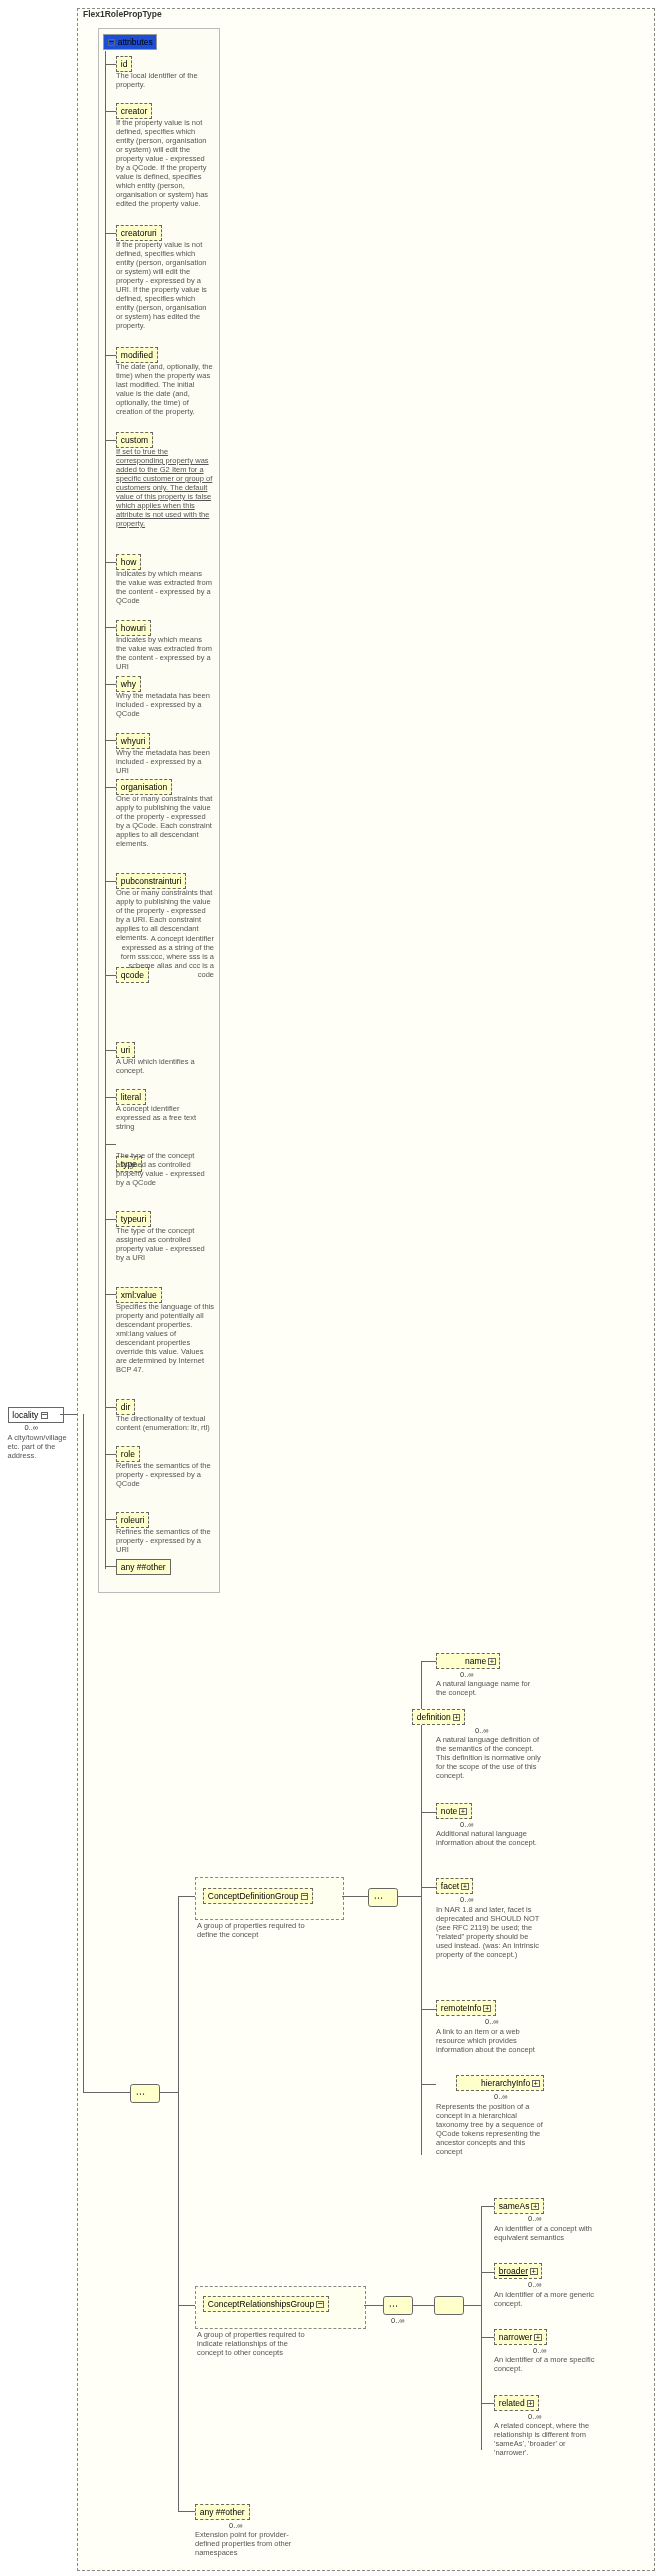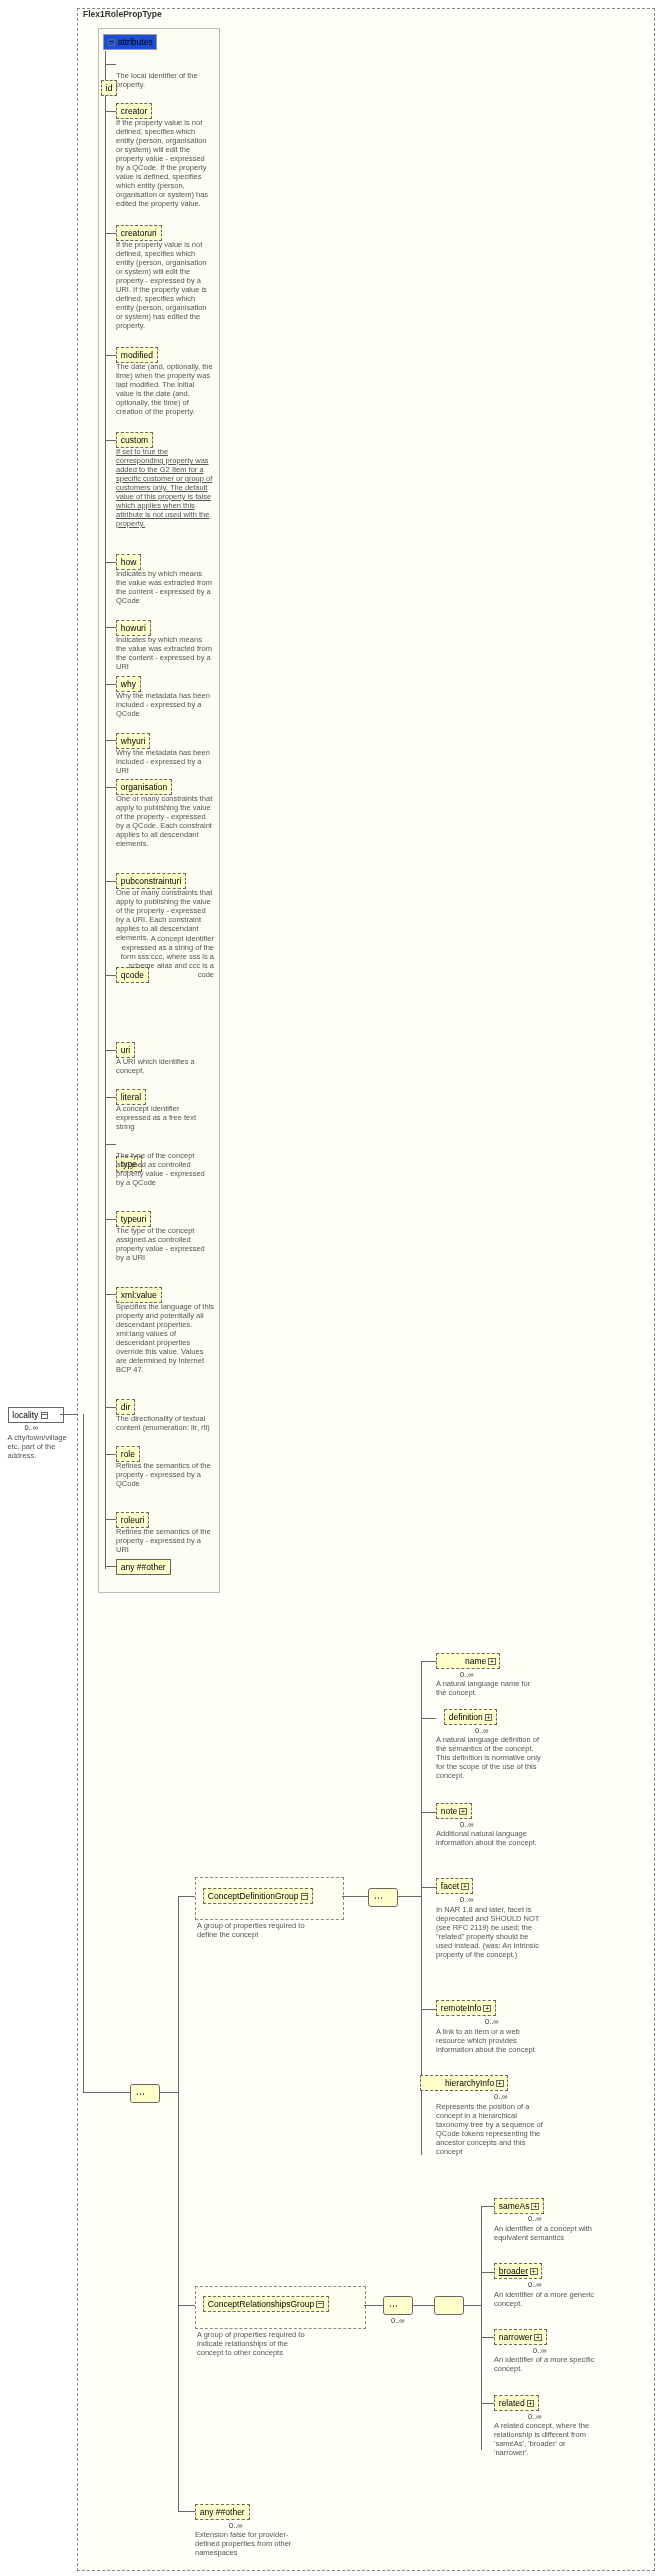--- a/index.html
+++ b/index.html
@@ -87,21 +87,21 @@
 
 <div class="outer-box" style="left:98px; top:28px; width:120px; height:1563px; border-style:solid; border-color:#bbb; background:#fdfdf4;"></div>
 <div class="attrs-box" style="left:103px; top:34px;">
   <span class="minus">−</span>
   <span>attributes</span>
 </div>
 
 <div class="conn conn-v" style="left:105px; top:51px; height:1518px;"></div>
 
 <div class="conn conn-h" style="left:105px; top:64px; width:11.3px;"></div>
-<div class="node dashed yellow" style="left:101px; top:56px;margin-top:24px;"><span>id</span></div>
+<div class="node dashed yellow" style="left:116px; top:56px;"><span>id</span></div>
 <div class="label" style="left:116px; top:71px; width:94px;">The local identifier of the property.</div>
 
 <div class="conn conn-h" style="left:105px; top:111px; width:11.3px;"></div>
 <div class="node dashed yellow" style="left:116px; top:103px;"><span>creator</span></div>
 <div class="label" style="left:116px; top:118px; width:98px;">If the property value is not defined, specifies which entity (person, organisation or system) will edit the property value - expressed by a QCode. If the property value is defined, specifies which entity (person, organisation or system) has edited the property value.</div>
 
 <div class="conn conn-h" style="left:105px; top:233px; width:11.3px;"></div>
 <div class="node dashed yellow" style="left:116px; top:225px;"><span>creatoruri</span></div>
 <div class="label" style="left:116px; top:240px; width:98px;">If the property value is not defined, specifies which entity (person, organisation or system) will edit the property - expressed by a URI. If the property value is defined, specifies which entity (person, organisation or system) has edited the property.</div>
 
@@ -201,41 +201,41 @@
   </div>
 <div class="conn conn-h" style="left:398px; top:1896px; width:22.5px;"></div>
 <div class="conn conn-v" style="left:421px; top:1661px; height:494px;"></div>
 
 <div class="conn conn-h" style="left:421px; top:1661px; width:15px;"></div>
 <div class="node dashed yellow" style="left:436px; top:1653px;padding-left:28px;"><span>name</span><span class="plus">+</span></div>
 <div class="card" style="left:460px; top:1670px;">0..∞</div>
 <div class="label" style="left:436px; top:1679px; width:103px;">A natural language name for the concept.</div>
 
 <div class="conn conn-h" style="left:421px; top:1718px; width:15px;"></div>
-<div class="node dashed yellow" style="left:444px; top:1709px;"><span>definition</span><span class="plus">+</span></div>
+<div class="node dashed yellow" style="left:412px; top:1709px;"><span>definition</span><span class="plus">+</span></div>
 <div class="card" style="left:475px; top:1726px;">0..∞</div>
 <div class="label" style="left:436px; top:1735px; width:105px;">A natural language definition of the semantics of the concept. This definition is normative only for the scope of the use of this concept.</div>
 
 <div class="conn conn-h" style="left:421px; top:1812px; width:15px;"></div>
 <div class="node dashed yellow" style="left:436px; top:1803px;"><span>note</span><span class="plus">+</span></div>
 <div class="card" style="left:460px; top:1820px;">0..∞</div>
 <div class="label" style="left:436px; top:1829px; width:105px;">Additional natural language information about the concept.</div>
 
 <div class="conn conn-h" style="left:421px; top:1887px; width:15px;"></div>
 <div class="node dashed yellow" style="left:436px; top:1878px;"><span>facet</span><span class="plus">+</span></div>
 <div class="card" style="left:460px; top:1895px;">0..∞</div>
 <div class="label" style="left:436px; top:1905px; width:109px;">In NAR 1.8 and later, facet is deprecated and SHOULD NOT (see RFC 2119) be used; the "related" property should be used instead. (was: An intrinsic property of the concept.)</div>
 
 <div class="conn conn-h" style="left:421px; top:2009px; width:15px;"></div>
 <div class="node dashed yellow" style="left:436px; top:2000px;"><span>remoteInfo</span><span class="plus">+</span></div>
 <div class="card" style="left:485px; top:2017px;">0..∞</div>
 <div class="label" style="left:436px; top:2027px; width:109px;">A link to an item or a web resource which provides information about the concept</div>
 
 <div class="conn conn-h" style="left:421px; top:2084px; width:15px;"></div>
-<div class="node dashed yellow" style="left:420px; top:2075px;padding-left:24px;"><span>hierarchyInfo</span><span class="plus">+</span></div>
+<div class="node dashed yellow" style="left:456px; top:2075px;padding-left:24px;"><span>hierarchyInfo</span><span class="plus">+</span></div>
 <div class="card" style="left:494px; top:2092px;">0..∞</div>
 <div class="label" style="left:436px; top:2102px; width:109px;">Represents the position of a concept in a hierarchical taxonomy tree by a sequence of QCode tokens representing the ancestor concepts and this concept</div>
 
 <div class="outer-box" style="left:195px; top:2286px; width:169px; height:41px;"></div>
 <div class="node dashed yellow" style="left:203px; top:2296px;">
   <span>ConceptRelationshipsGroup</span>
   <span class="minus">−</span>
 </div>
 <div class="label" style="left:197px; top:2330px; width:160px;">A group of properties required to indicate relationships of the concept to other concepts</div>
 
@@ -265,14 +265,14 @@
 <div class="card" style="left:533px; top:2346px;">0..∞</div>
 <div class="label" style="left:494px; top:2355px; width:103px;">An identifier of a more specific concept.</div>
 
 <div class="conn conn-h" style="left:481px; top:2403px; width:13px;"></div>
 <div class="node dashed yellow" style="left:494px; top:2395px;"><span>related</span><span class="plus">+</span></div>
 <div class="card" style="left:528px; top:2412px;">0..∞</div>
 <div class="label" style="left:494px; top:2421px; width:103px;">A related concept, where the relationship is different from 'sameAs', 'broader' or 'narrower'.</div>
 
 <div class="node dashed yellow" style="left:195px; top:2504px;"><span>any ##other</span></div>
 <div class="card" style="left:229px; top:2521px;">0..∞</div>
-<div class="label" style="left:195px; top:2530px; width:122px;">Extension false for provider-defined properties from other namespaces</div>
+<div class="label" style="left:195px; top:2530px; width:122px;">Extension point for provider-defined properties from other namespaces</div>
 
 
 </body></html>

